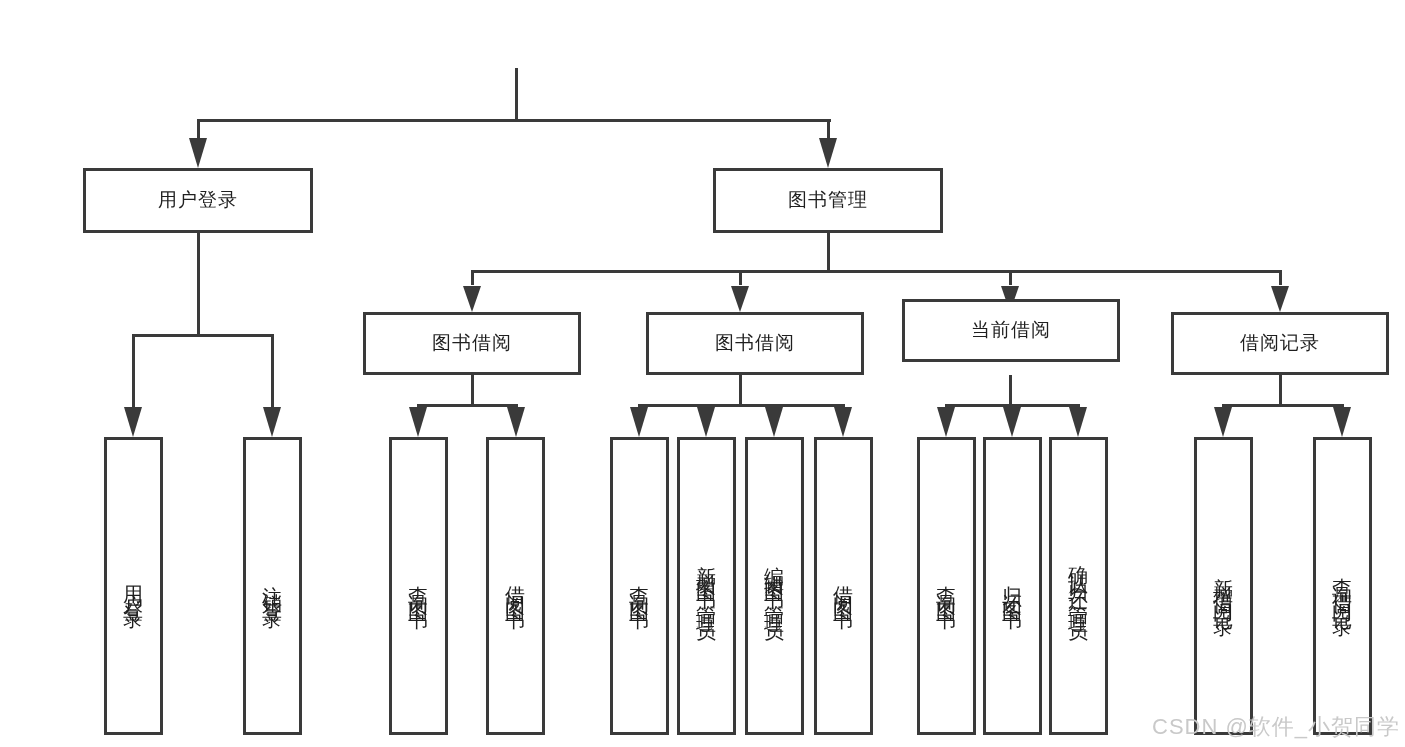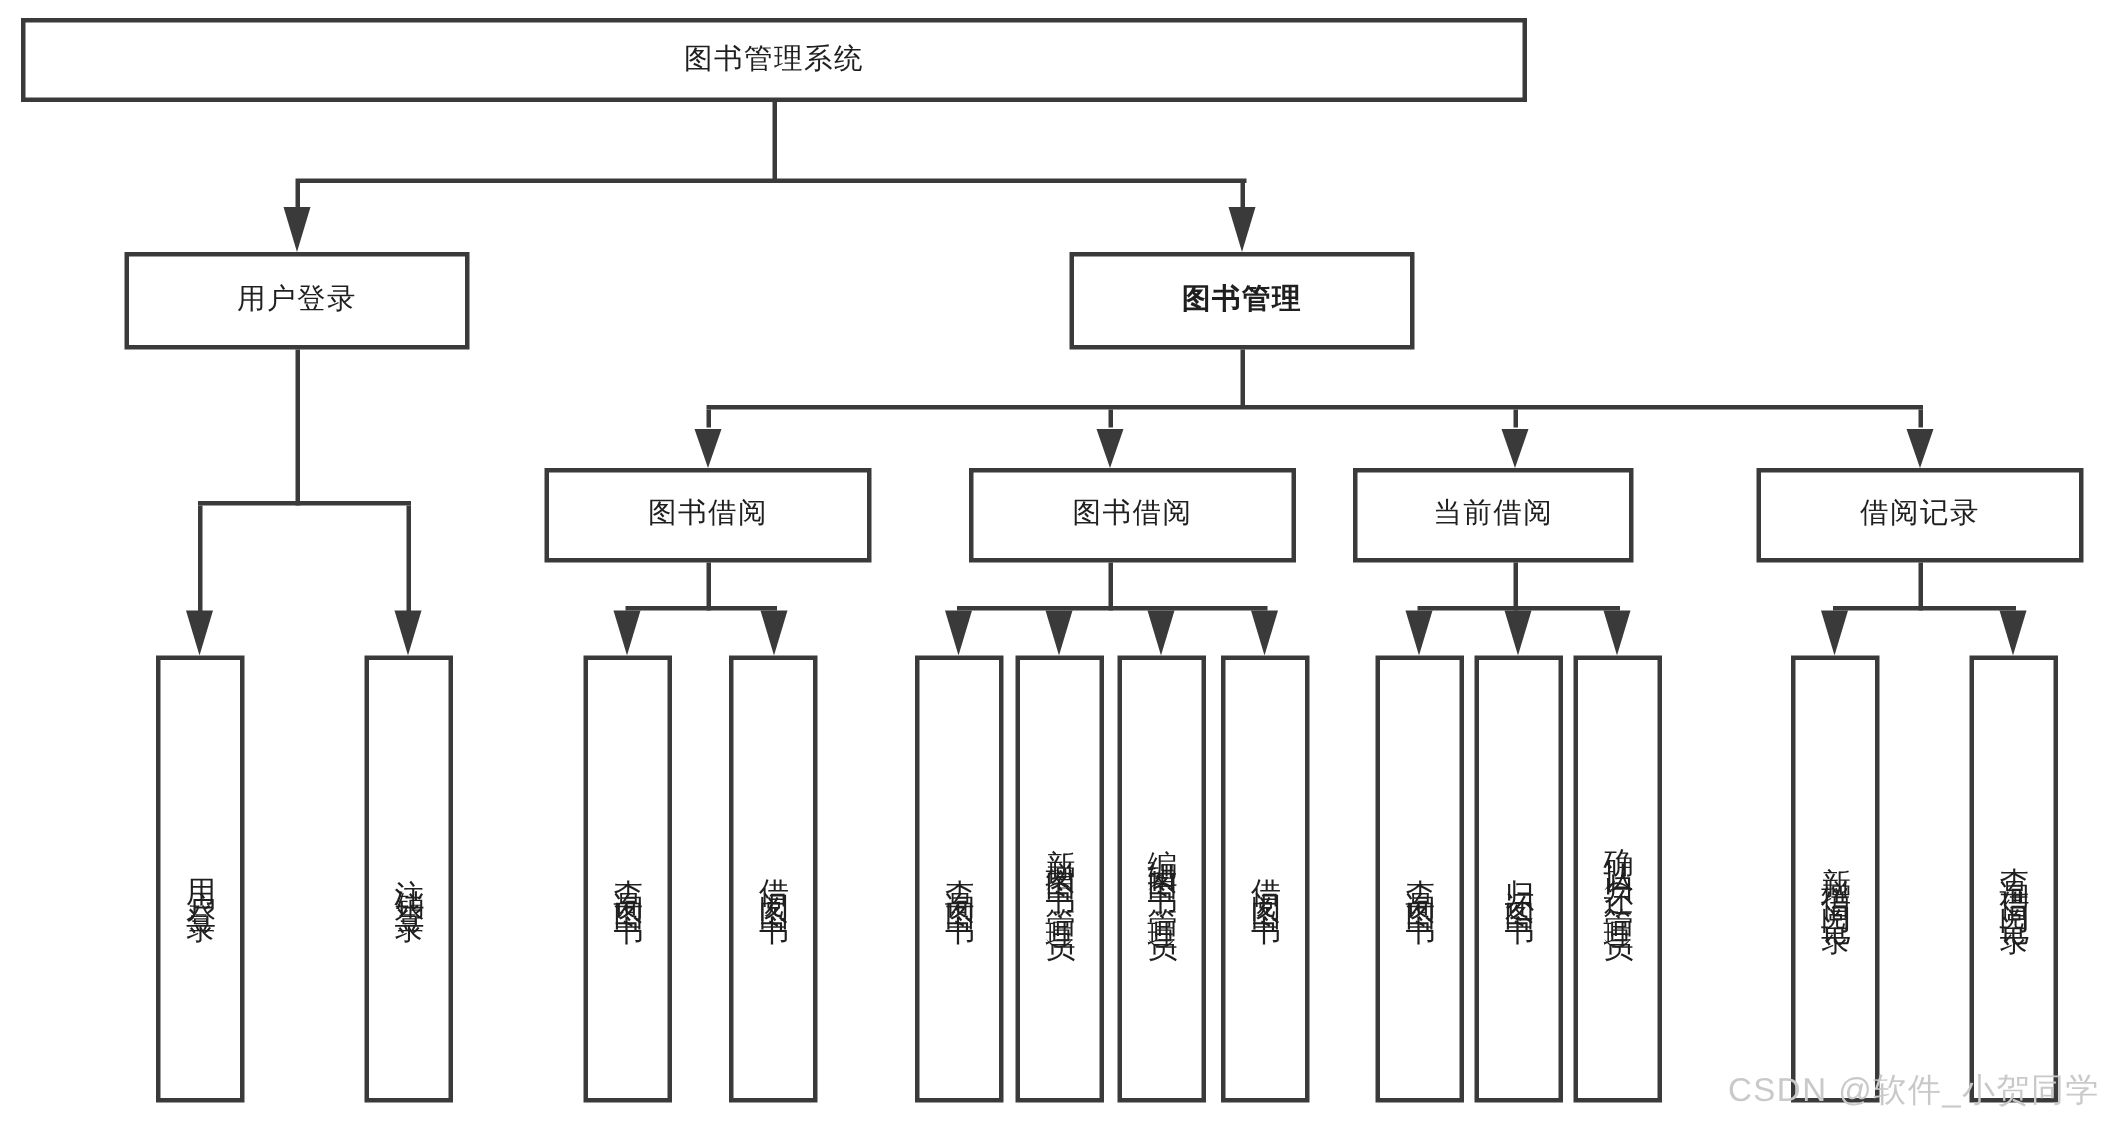--- a/index.html
+++ b/index.html
@@ -48,31 +48,30 @@
     letter-spacing:1px;
     white-space:nowrap;
     z-index:10;
   }
 </style>
 </head>
 <body>
 
 <div class="stage">
 
-  <div class="box" style="left:14px;top:12px;width:1004px;height:56px;">图书管理系统</div>
 
   <div class="vl" style="left:515px;top:68px;height:54px;"></div>
   <div class="hl" style="left:197px;top:119px;width:634px;"></div>
   <div class="vl" style="left:197px;top:122px;height:20px;"></div>
   <div class="vl" style="left:827px;top:122px;height:20px;"></div>
   <div class="ar" style="left:189px;top:138px;"></div>
   <div class="ar" style="left:819px;top:138px;"></div>
 
   <div class="box" style="left:83px;top:168px;width:230px;height:65px;">用户登录</div>
-  <div class="box" style="left:713px;top:168px;width:230px;height:65px;font-weight:bold;">图书管理</div>
+  <div class="box" style="left:713px;top:168px;width:230px;height:65px;">图书管理</div>
 
   <div class="vl" style="left:197px;top:233px;height:104px;"></div>
   <div class="hl" style="left:132px;top:334px;width:142px;"></div>
   <div class="vl" style="left:132px;top:337px;height:72px;"></div>
   <div class="vl" style="left:271px;top:337px;height:72px;"></div>
   <div class="ar" style="left:124px;top:407px;"></div>
   <div class="ar" style="left:263px;top:407px;"></div>
 
   <div class="vl" style="left:827px;top:233px;height:39px;"></div>
   <div class="hl" style="left:471px;top:270px;width:811px;"></div>
@@ -80,21 +79,21 @@
   <div class="vl" style="left:739px;top:273px;height:12px;"></div>
   <div class="vl" style="left:1009px;top:273px;height:12px;"></div>
   <div class="vl" style="left:1279px;top:273px;height:12px;"></div>
   <div class="ar s" style="left:463px;top:286px;"></div>
   <div class="ar s" style="left:731px;top:286px;"></div>
   <div class="ar s" style="left:1001px;top:286px;"></div>
   <div class="ar s" style="left:1271px;top:286px;"></div>
 
   <div class="box" style="left:363px;top:312px;width:218px;height:63px;">图书借阅</div>
   <div class="box" style="left:630px;top:312px;width:218px;height:63px;margin-left:16px;">图书借阅</div>
-  <div class="box" style="left:902px;top:312px;width:187px;height:63px;text-align:right;">当前借阅</div>
+  <div class="box" style="left:902px;top:299px;width:218px;height:63px;text-align:right;">当前借阅</div>
   <div class="box" style="left:1171px;top:312px;width:218px;height:63px;">借阅记录</div>
 
   <div class="vl" style="left:471px;top:375px;height:32px;"></div>
   <div class="vl" style="left:739px;top:375px;height:32px;"></div>
   <div class="vl" style="left:1009px;top:375px;height:32px;"></div>
   <div class="vl" style="left:1279px;top:375px;height:32px;"></div>
 
   <div class="hl" style="left:417px;top:404px;width:101px;"></div>
   <div class="hl" style="left:638px;top:404px;width:207px;"></div>
   <div class="hl" style="left:945px;top:404px;width:135px;"></div>

